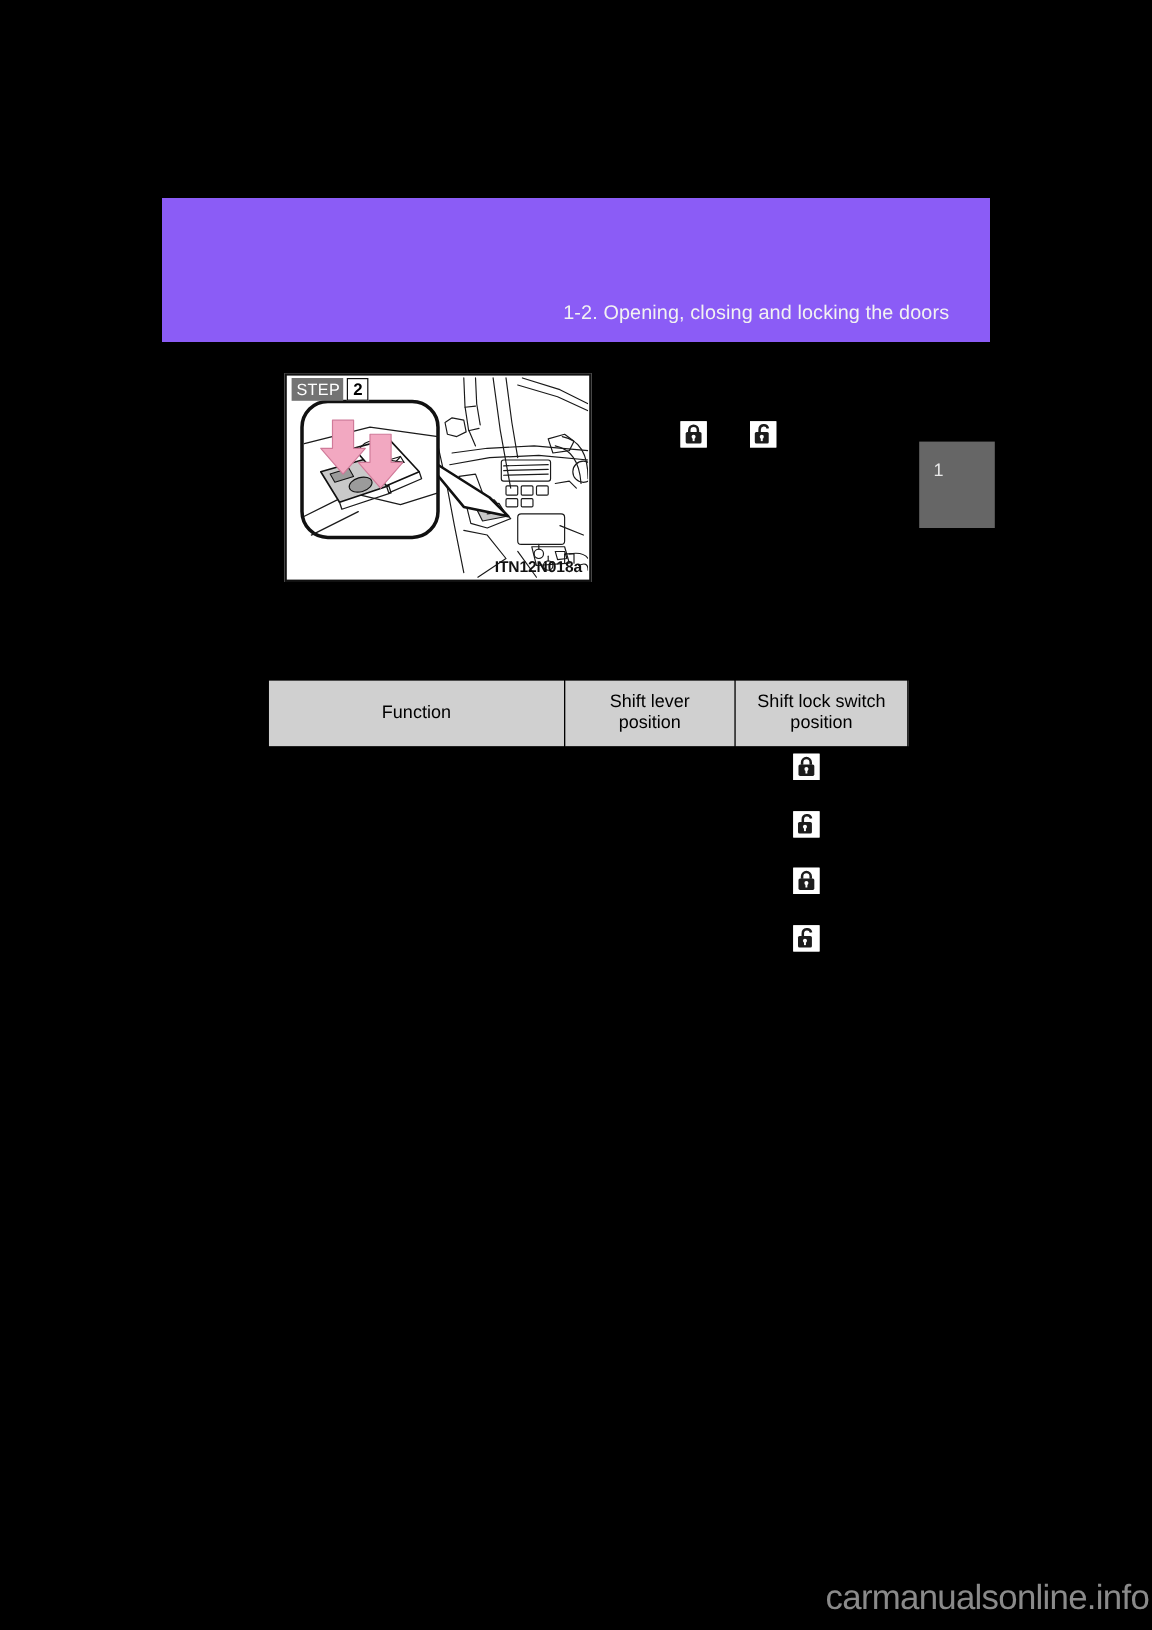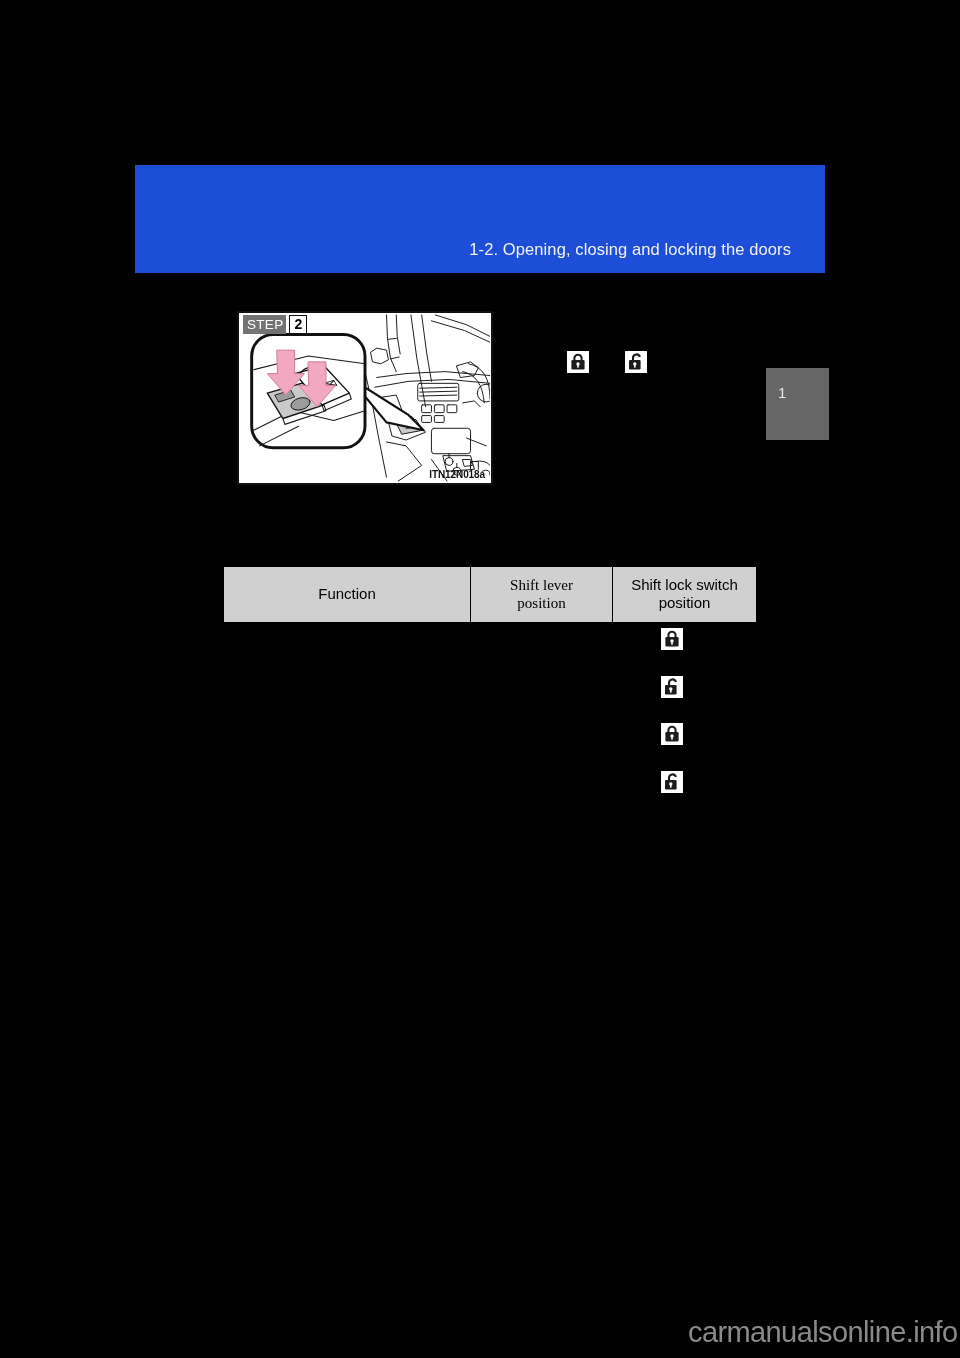--- a/index.html
+++ b/index.html
@@ -15,22 +15,22 @@
     font-family: "Liberation Sans", sans-serif;
     color: #ffffff;
   }
 
   
   .header-band {
     position: absolute;
     left: 135px;
     top: 165px;
     width: 690px;
-    height: 108px;
-    background: #1d4ed8;
+    height: 120px;
+    background: #8b5cf6;
   }
   .header-title {
     position: absolute;
     right: 34px;
     bottom: 14px;
     font-size: 16.5px;
     color: #f2f2f2;
     letter-spacing: 0.1px;
     white-space: nowrap;
   }
@@ -90,21 +90,21 @@
     font-weight: bold;
     line-height: 17px;
     border: 1px solid #111;
     padding: 0 4px;
     margin-left: 3px;
   }
   .illus-caption {
     position: absolute;
     right: 6px;
     bottom: 3px;
-    font-size: 10px;
+    font-size: 13px;
     font-weight: bold;
     color: #111111;
     z-index: 4;
     letter-spacing: -0.1px;
   }
 
   
   .lock-icon {
     display: inline-block;
     width: 22px;
@@ -140,21 +140,21 @@
     color: #000000;
     border: 1px solid #000000;
     font-size: 15px;
     font-weight: normal;
     line-height: 1.22;
     padding: 9px 4px;
     text-align: center;
     vertical-align: middle;
   }
   .col-function  { width: 238px; }
-  .col-shift     { width: 133px; font-family: Liberation Serif, serif; }
+  .col-shift     { width: 133px; }
   .col-doorlock  { width: 135px; }
 
   
   .icon-column {
     position: absolute;
     left: 661px;
     top: 628px;
     width: 24px;
   }
   .icon-column .icon-cell {

